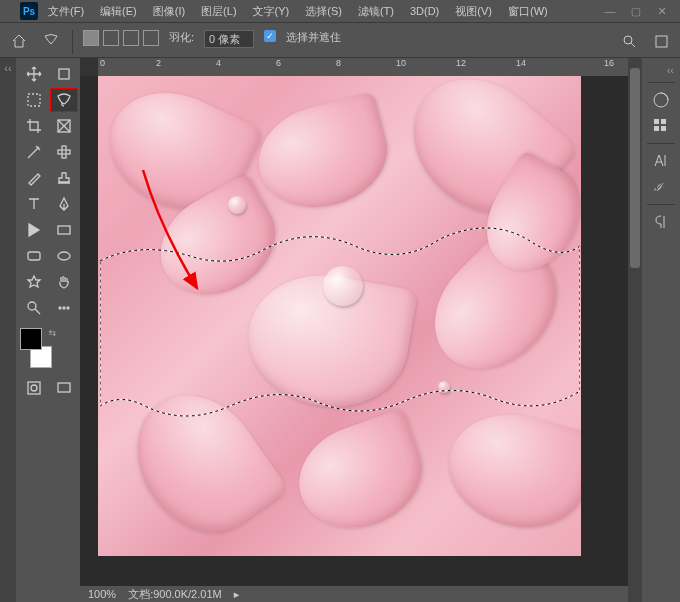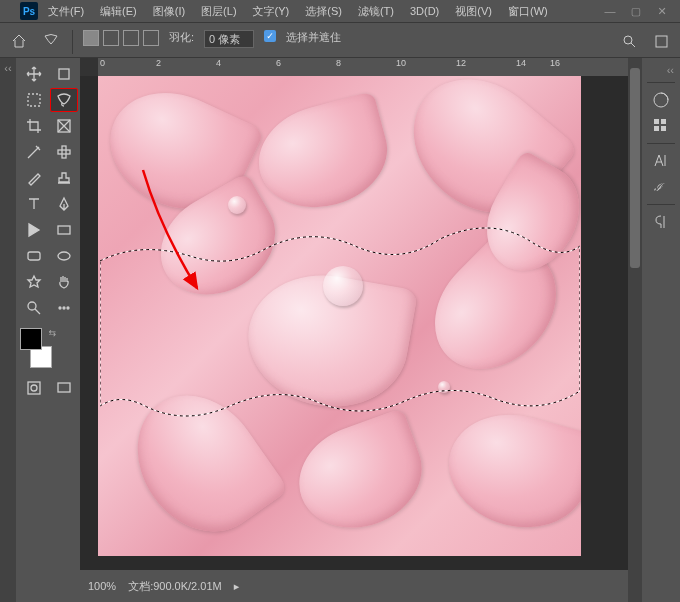--- a/index.html
+++ b/index.html
@@ -49,21 +49,21 @@
 .p7{width:145px;height:115px;top:330px;left:30px;transform:rotate(55deg)}
 .p8{width:125px;height:100px;top:350px;left:200px;transform:rotate(-20deg)}
 .p9{width:140px;height:110px;top:340px;left:350px;transform:rotate(15deg)}
 .p10{width:110px;height:85px;top:100px;left:380px;transform:rotate(-60deg)}
 .drop{position:absolute;background:radial-gradient(circle at 35% 30%,rgba(255,255,255,0.9),rgba(255,255,255,0.3) 40%,rgba(200,160,175,0.4));border-radius:50%;box-shadow:1px 2px 3px rgba(0,0,0,0.2)}
 .d1{width:40px;height:40px;top:190px;left:225px}
 .d2{width:18px;height:18px;top:120px;left:130px}
 .d3{width:12px;height:12px;top:305px;left:340px}
 .marquee-path{position:absolute;left:2px;top:145px;width:480px;height:215px;pointer-events:none}
 .arrow{position:absolute;left:45px;top:92px;pointer-events:none;z-index:15}
-.status{height:32px;background:#535353;display:flex;align-items:center;padding:0 8px;gap:12px;color:#bbb}
+.status{height:16px;background:#535353;display:flex;align-items:center;padding:0 8px;gap:12px;color:#bbb}
 .right-panel{width:38px;background:#535353;display:flex;flex-direction:column;gap:4px;padding:6px 4px;align-items:center}
 .rp-ico{width:28px;height:22px;display:flex;align-items:center;justify-content:center;cursor:default;border-radius:2px}
 .rp-sep{height:1px;width:28px;background:#3a3a3a;margin:2px 0}
 .vscroll{width:14px;background:#424242;position:relative}
 .vthumb{position:absolute;left:2px;right:2px;top:10px;height:200px;background:#6a6a6a;border-radius:3px}
 </style>
 </head>
 <body>
 
 <div class="menubar">
@@ -256,21 +256,21 @@
     <div style="position:relative;flex:1;display:flex;flex-direction:column">
       <div class="ruler-h">
         <span class="ruler-mark" style="left:2px">0</span>
         <span class="ruler-mark" style="left:58px">2</span>
         <span class="ruler-mark" style="left:118px">4</span>
         <span class="ruler-mark" style="left:178px">6</span>
         <span class="ruler-mark" style="left:238px">8</span>
         <span class="ruler-mark" style="left:298px">10</span>
         <span class="ruler-mark" style="left:358px">12</span>
         <span class="ruler-mark" style="left:418px">14</span>
-        <span class="ruler-mark" style="left:452px">16</span>
+        <span class="ruler-mark" style="left:506px">16</span>
       </div>
       <div class="ruler-v">
         <span class="ruler-mark" style="top:38px">2</span>
         <span class="ruler-mark" style="top:98px">4</span>
         <span class="ruler-mark" style="top:158px">6</span>
         <span class="ruler-mark" style="top:218px">8</span>
         <span class="ruler-mark" style="top:278px">10</span>
         <span class="ruler-mark" style="top:338px">12</span>
         <span class="ruler-mark" style="top:398px">14</span>
       </div>

